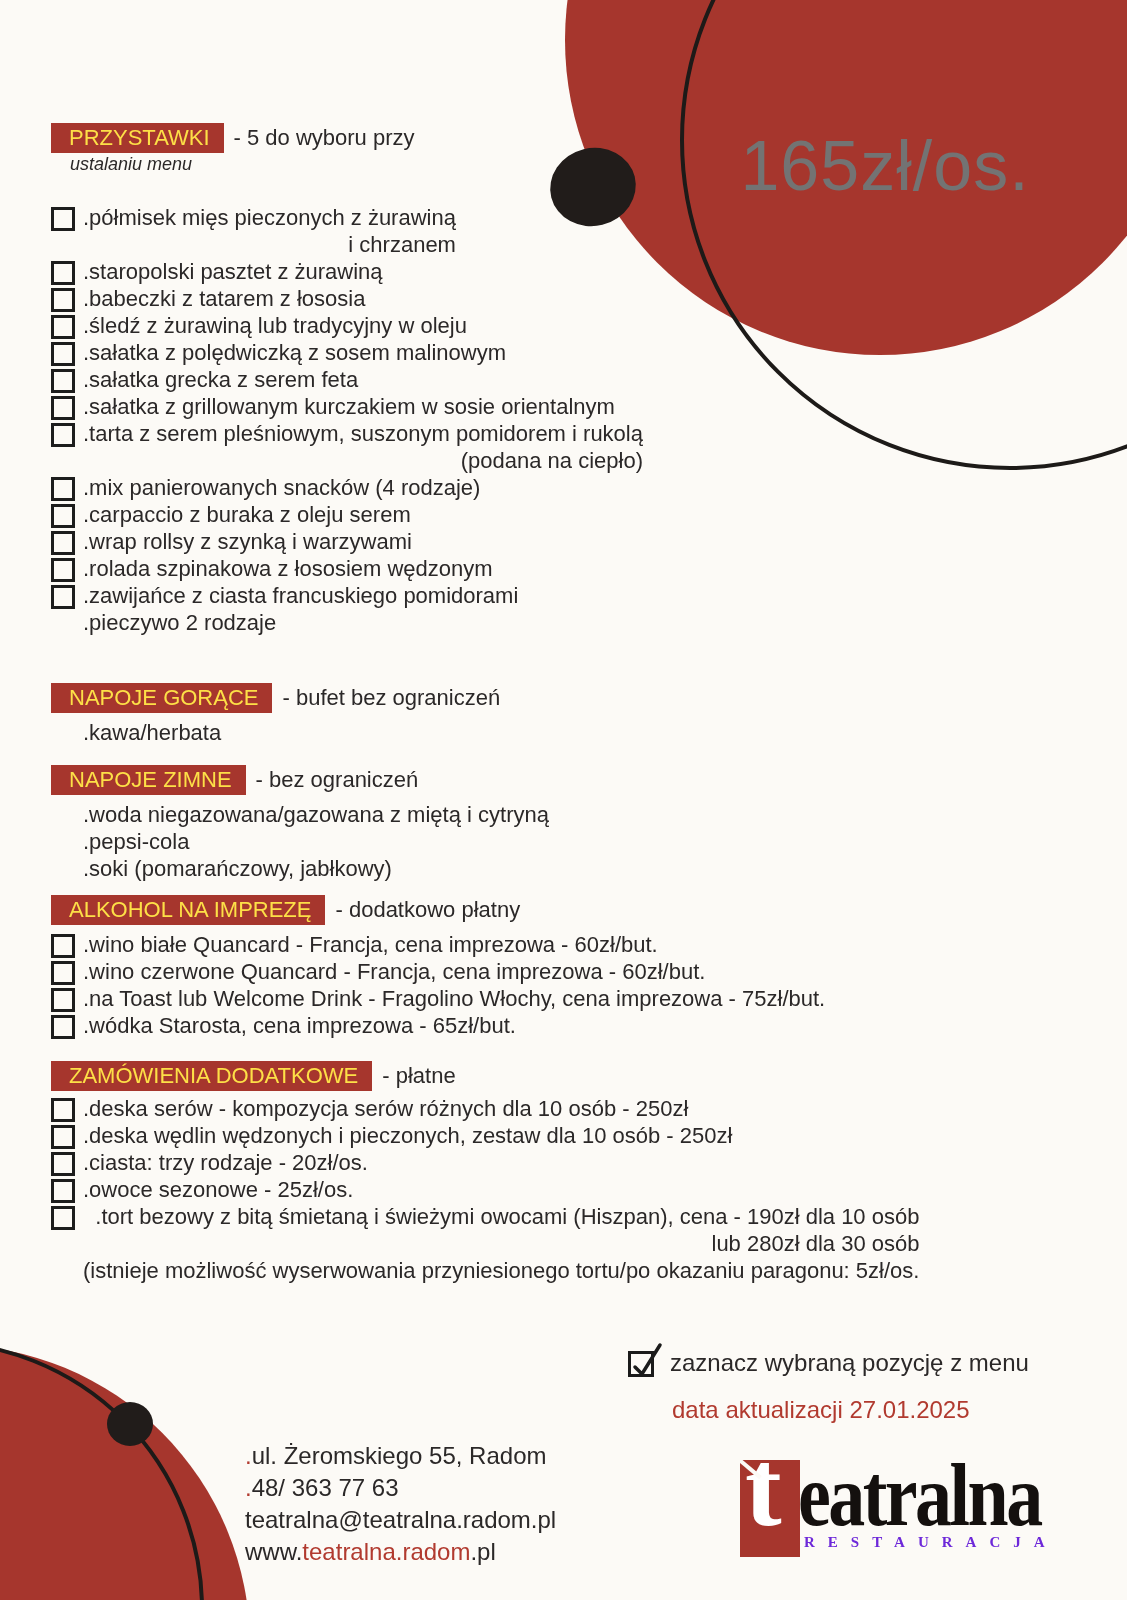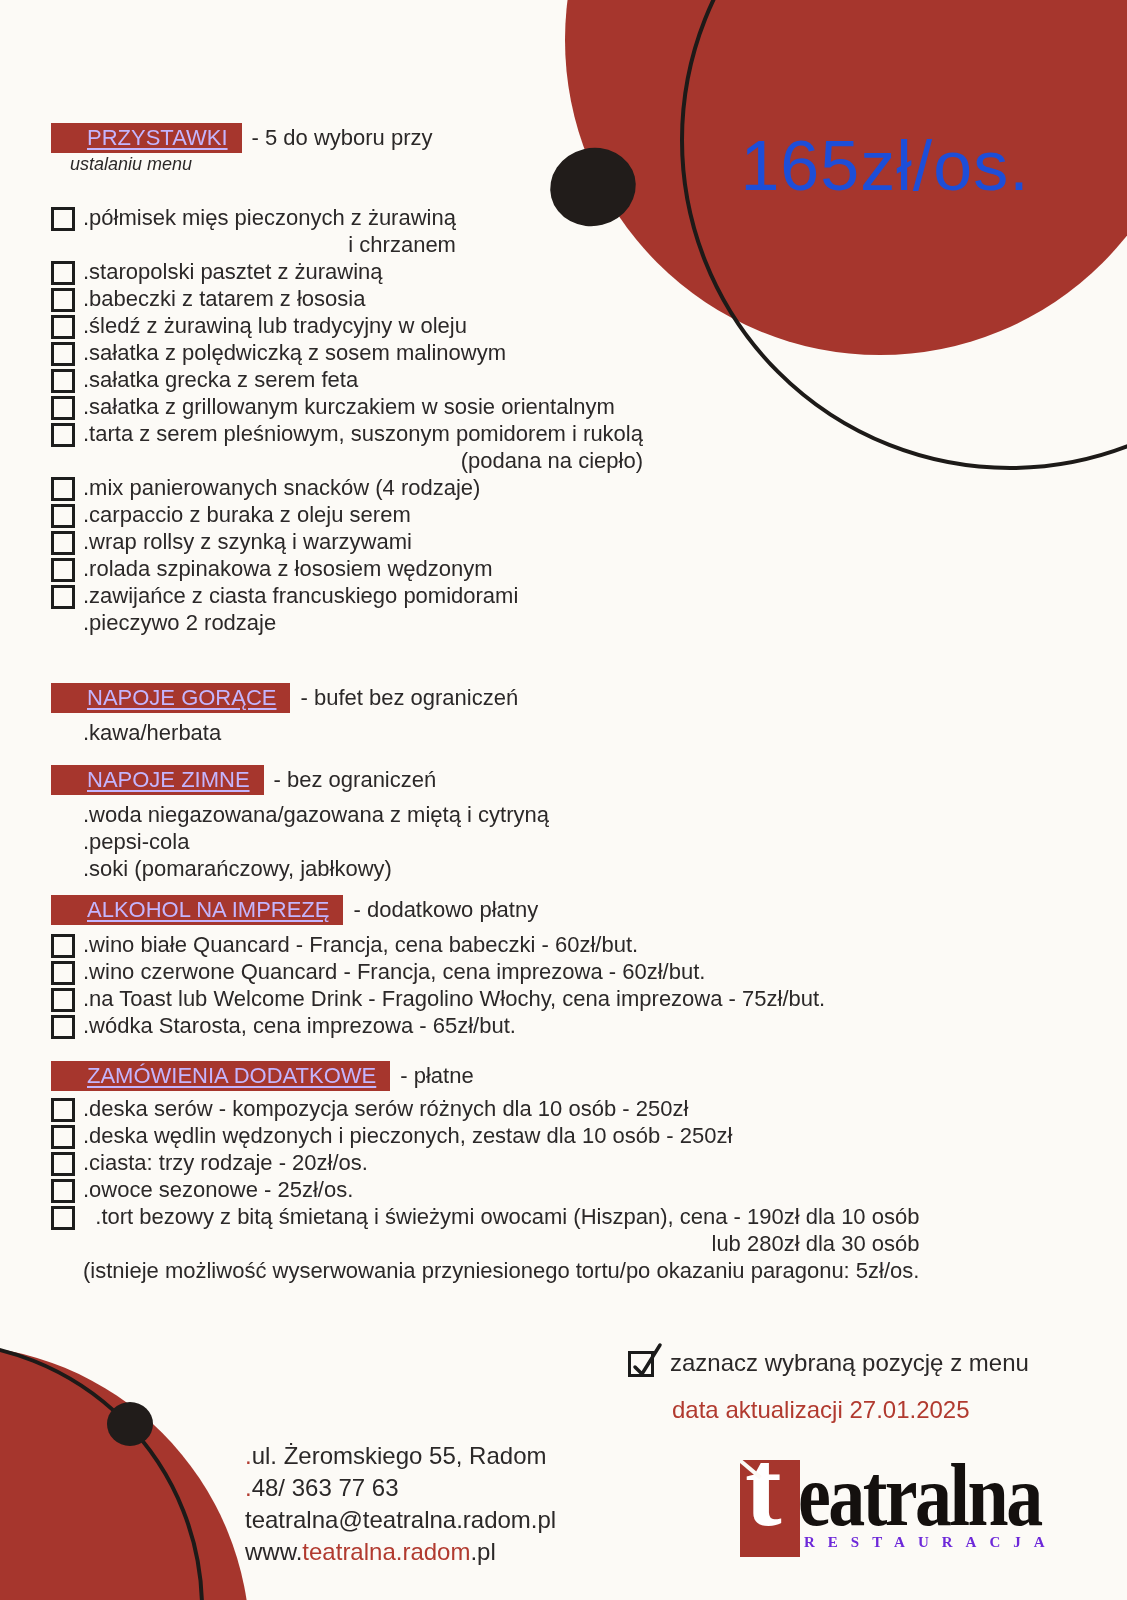--- a/index.html
+++ b/index.html
@@ -21,36 +21,36 @@
   .circle{position:absolute;border-radius:50%;}
   .circle-tr-red{left:565px;top:-275px;width:630px;height:630px;background:var(--accent);z-index:0;}
   .circle-tr-arc{left:680px;top:-190px;width:652px;height:652px;border:4px solid var(--arc);background:transparent;z-index:1;}
   .dot-tr{left:550px;top:148px;width:86px;height:78px;background:#211c1a;transform:rotate(-14deg);z-index:2;}
   .circle-bl-red{left:-350px;top:1345px;width:600px;height:600px;background:var(--accent);z-index:0;}
   .circle-bl-arc{left:-334px;top:1340px;width:530px;height:530px;border:4px solid var(--arc);background:transparent;z-index:1;}
   .dot-bl{left:107px;top:1402px;width:46px;height:44px;background:#211c1a;z-index:2;}
 
   .price{
     position:absolute;left:690px;top:126px;width:390px;z-index:3;
-    text-align:center;font-size:70px;color:#1d4ed8;letter-spacing:1px;
+    text-align:center;font-size:70px;color:#737373;letter-spacing:1px;
   }
 
   
   .section{position:absolute;left:51px;z-index:5;}
   .sec-przystawki{top:124px;}
   .sec-napoje-gorace{top:684px;}
   .sec-napoje-zimne{top:766px;}
   .sec-alkohol{top:896px;}
   .sec-zamowienia{top:1062px;}
 
   .hdr{font-size:22px;line-height:27px;white-space:nowrap;}
   .hdr-label{
-    background:var(--accent);color:#c4b5fd;
-    padding:2px 14px 3px 36px;
-    text-decoration:underline;text-underline-offset:3px;
+    background:var(--accent);color:#fde047;
+    padding:2px 14px 3px 18px;
+    text-underline-offset:3px;
   }
   .hdr-suffix{margin-left:10px;color:var(--ink);}
   .italic{}
   .hdr-suffix2{font-style:italic;font-size:18px;line-height:27px;margin-left:19px;}
 
   .items{margin-top:8px;}
   .sec-przystawki .items{margin-top:26px;}
   .sec-zamowienia .items{margin-top:6px;}
   .item{display:flex;align-items:flex-start;}
   .checkbox{
@@ -246,21 +246,21 @@
 
   <div class="section sec-alkohol">
     <div class="hdr">
       <span class="hdr-label">ALKOHOL NA IMPREZĘ</span><span class="hdr-suffix">- dodatkowo płatny</span>
     </div>
 
     <div class="items">
           <div class="item">
             <span class="checkbox"></span>
             <span class="item-lines">
-              <div class="line">.wino białe Quancard - Francja, cena babeczki - 60zł/but.</div>
+              <div class="line">.wino białe Quancard - Francja, cena imprezowa - 60zł/but.</div>
             </span>
           </div>
           <div class="item">
             <span class="checkbox"></span>
             <span class="item-lines">
               <div class="line">.wino czerwone Quancard - Francja, cena imprezowa - 60zł/but.</div>
             </span>
           </div>
           <div class="item">
             <span class="checkbox"></span>

